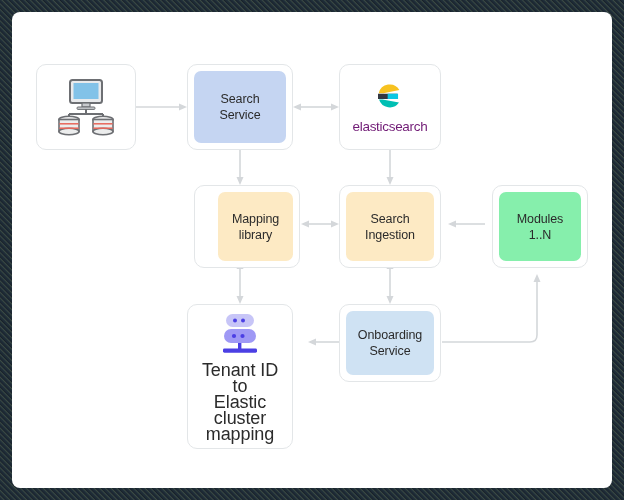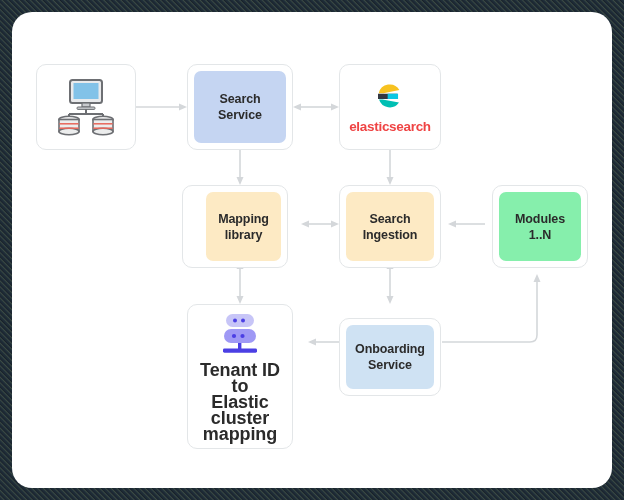--- a/index.html
+++ b/index.html
@@ -15,22 +15,21 @@
     width: 624px; height: 500px;
     background:
       repeating-linear-gradient(45deg, #1b2430 0px, #20303a 2px, #3c4a44 3px, #16202a 4px),
       #1e2a33;
     padding: 12px;
   }
   #canvas {
     position: relative;
     width: 600px; height: 476px;
     background: #ffffff;
-    border-radius: 20px;
-    font-weight: bold;
+    border-radius: 8px;
   }
 
   
   .node {
     position: absolute;
     background: #ffffff;
     border: 1px solid #e3e6e8;
     border-radius: 10px;
     display: flex;
     align-items: center;
@@ -70,21 +69,21 @@
   .conn polygon { fill: #d4d7da; }
 
   
   .client-icon { width: 62px; height: 58px; }
   
   .server-icon { width: 46px; height: 44px; margin-bottom: 6px; }
   
   .es-logo { width: 30px; height: 30px; margin-bottom: 8px; }
   .es-word {
     font-size: 13.5px;
-    color: #ef4444;
+    color: #701a75;
     letter-spacing: -0.3px;
   }
   .es-inner { flex-direction: column; }
 </style>
 </head>
 <body>
 
 <div id="frame">
   <div id="canvas">
 
@@ -189,21 +188,21 @@
         <svg class="es-logo" viewBox="0 0 32 32">
           <path d="M 4 13 A 12 12 0 0 1 26 9.5 L 9 13 Z" fill="#f7c220"></path>
           <path d="M 3.2 13.6 L 24 13.6 L 24 19.2 L 3.2 19.2 Z" fill="#343741"></path>
           <path d="M 13.5 13.6 L 24.6 13.6 L 24.6 19.2 L 13.5 19.2 Z" fill="#0bc7e3"></path>
           <path d="M 4.3 19.8 A 12 12 0 0 0 25.6 23 L 8 19.8 Z" fill="#00bfb3"></path>
         </svg>
         <span class="es-word">elasticsearch</span>
       </div>
     </div>
 
-    <div class="node" style="left:170px; top:173px; width:106px; height:83px;padding-left:23px;">
+    <div class="node" style="left:182px; top:173px; width:106px; height:83px;padding-left:23px;">
       <div class="fill" style="background:#fdeac4;">
         <span class="label">Mapping
 library</span>
       </div>
     </div>
 
     <div class="node" style="left:327px; top:173px; width:102px; height:83px;">
       <div class="fill" style="background:#fdeac4;">
         <span class="label">Search
 Ingestion</span>
@@ -228,21 +227,21 @@
           <circle cx="25.5" cy="24" r="2.1" fill="#4b3fe4"></circle>
           <rect x="21" y="31" width="3.4" height="6" fill="#4b3fe4"></rect>
           <rect x="6" y="36.5" width="34" height="4.2" rx="1.4" fill="#4b3fe4"></rect>
         </svg>
         <span class="plain-label">Tenant ID to
 Elastic
 cluster mapping</span>
       </div>
     </div>
 
-    <div class="node" style="left:327px; top:306px; width:102px; height:78px;">
+    <div class="node" style="left:327px; top:292px; width:102px; height:78px;">
       <div class="fill" style="background:#cfe2f3;">
         <span class="label">Onboarding
 Service</span>
       </div>
     </div>
 
   </div>
 </div>
 
 </body></html>

